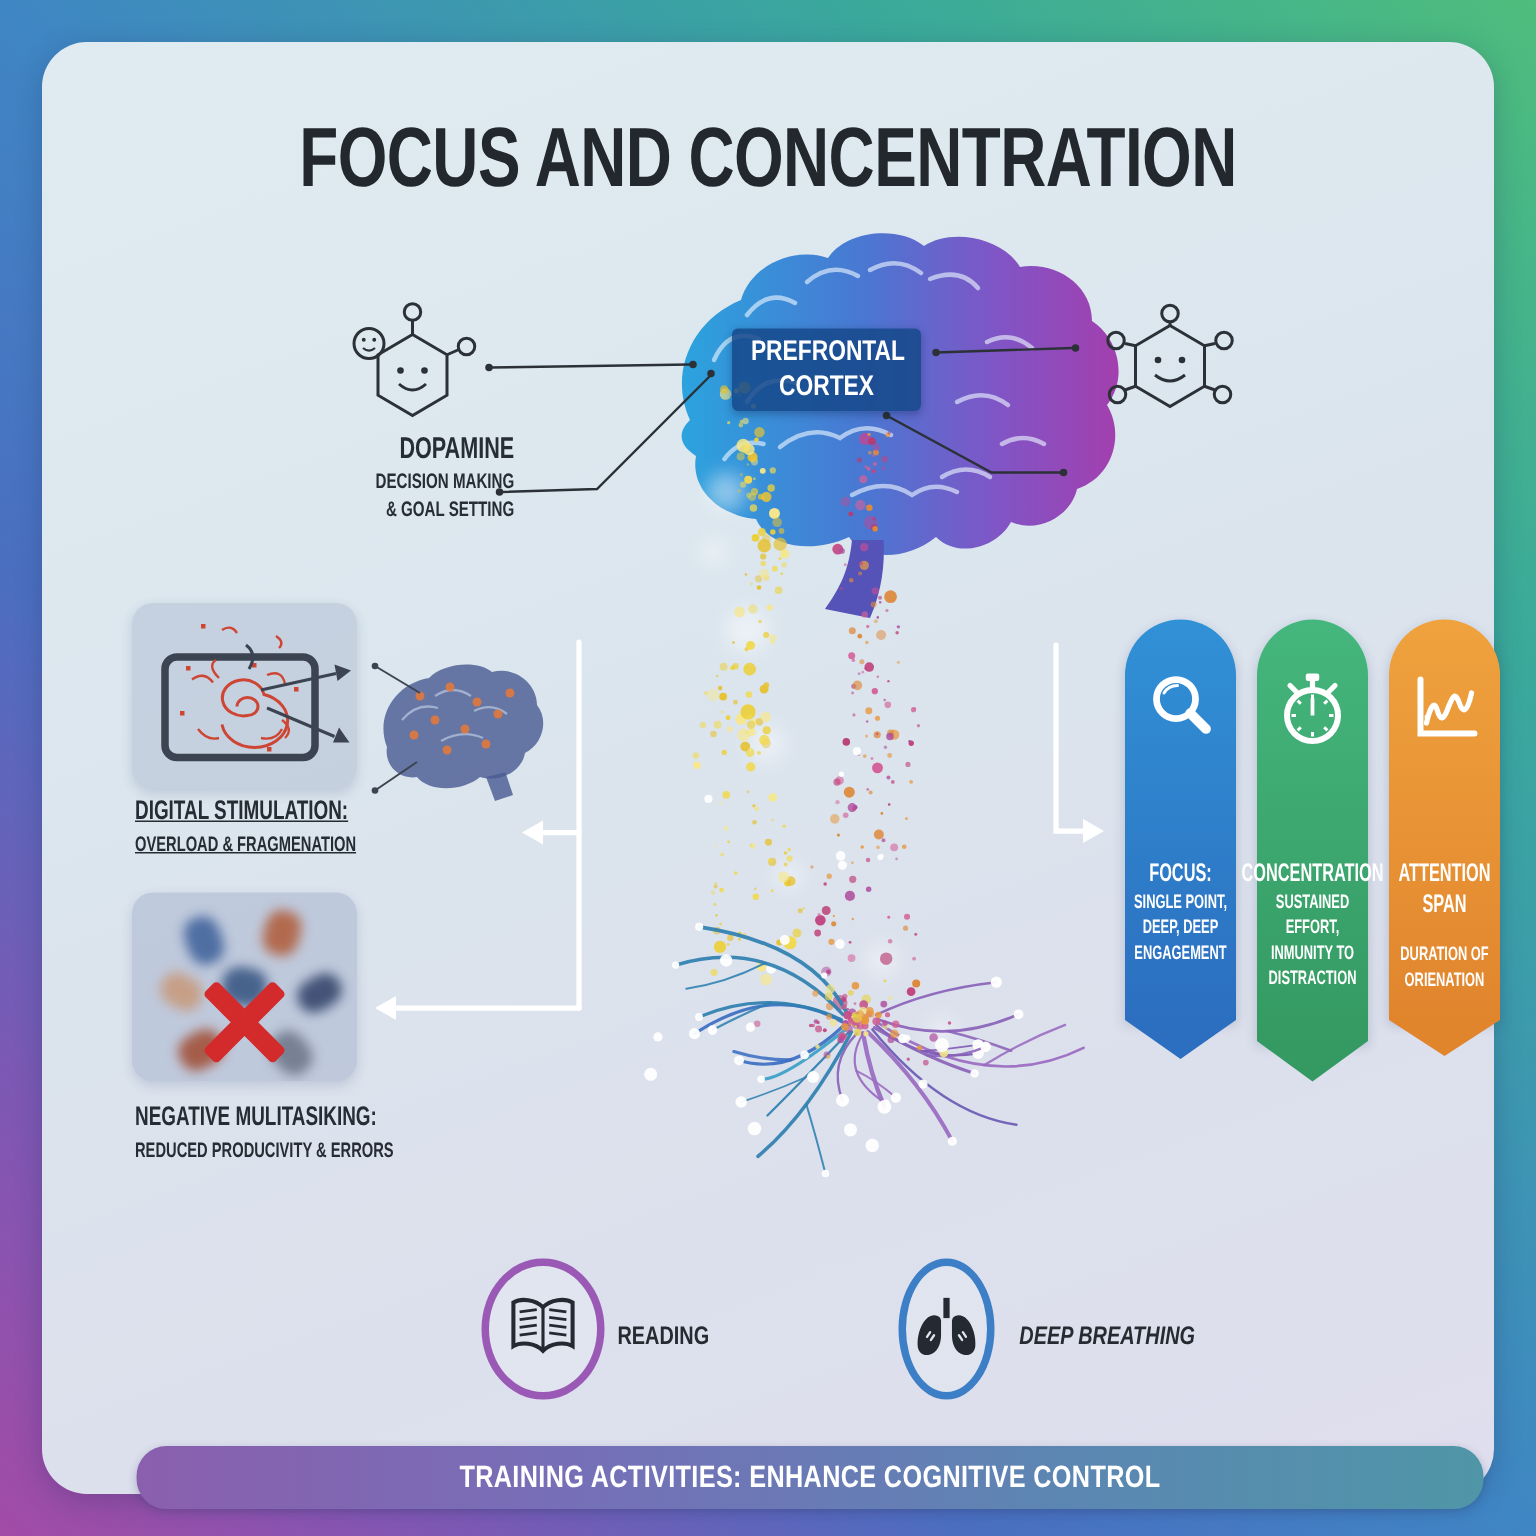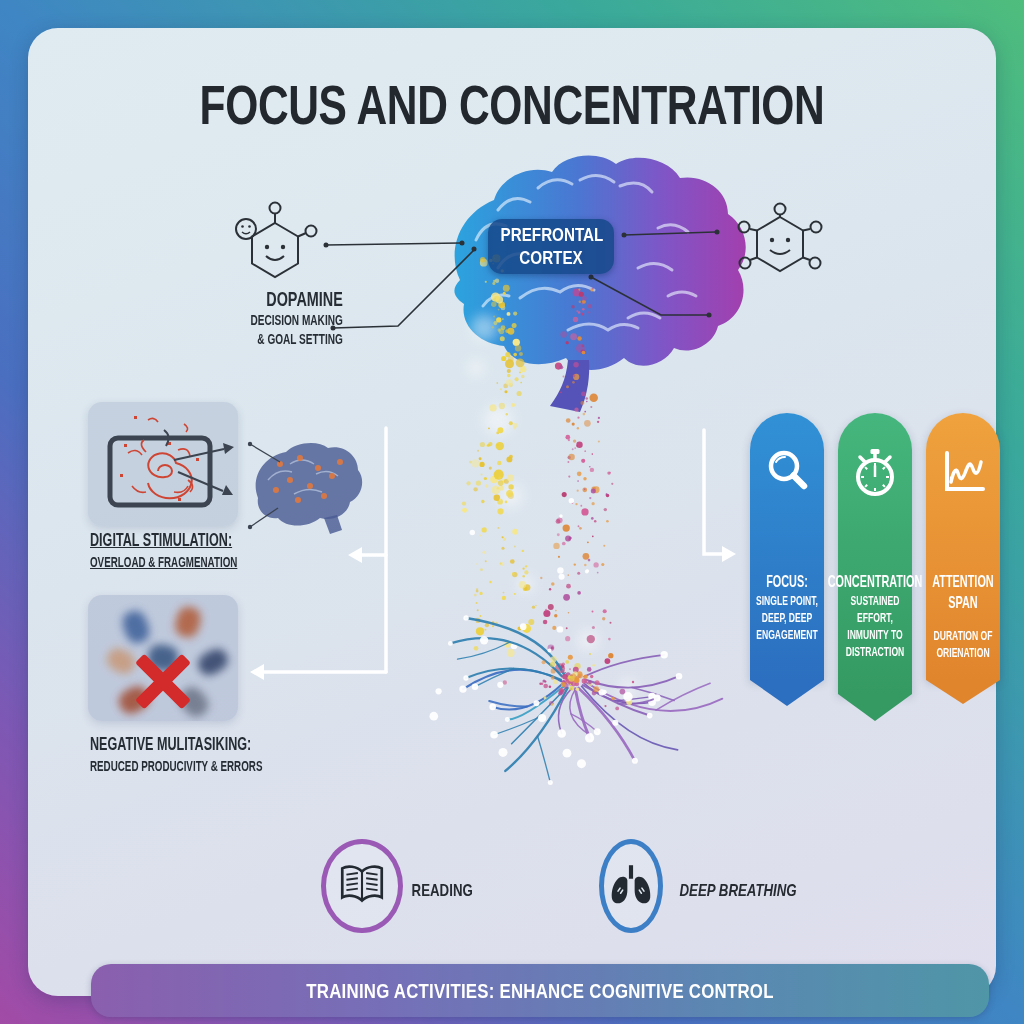--- a/index.html
+++ b/index.html
@@ -14,21 +14,21 @@
     transform:scaleX(.76);white-space:nowrap;}
   
   .nt{position:absolute;text-align:right;color:#272d34;z-index:3;}
   .nt-dopa{left:160px;top:260px;width:180px;}
   .nt-nore{left:667px;top:257px;width:180px;}
   .nt-name{font-size:20px;font-weight:bold;transform:scaleX(.72);white-space:nowrap;}
   .nt-nore .nt-name{font-size:18px;}
   .nt-desc{font-size:14px;font-weight:bold;line-height:19px;transform:scaleX(.72);white-space:nowrap;}
   
   .pfc{position:absolute;left:460px;top:191px;width:126px;padding:4px 0 5px;z-index:3;
-    background:rgba(21,72,138,.85);border-radius:14px;text-align:center;
+    background:rgba(21,72,138,.85);border-radius:4px;text-align:center;
     box-shadow:0 2px 6px rgba(10,30,70,.35);}
   .pfc span{display:block;color:#fff;font-size:19px;font-weight:bold;line-height:23px;
     transform:scaleX(.8);white-space:nowrap;}
   
   .card{position:absolute;border-radius:14px;z-index:1;}
   .card-digital{left:60px;top:374px;width:150px;height:124px;
     background:rgba(178,192,211,.55);box-shadow:0 3px 8px rgba(60,80,120,.18);}
   .card-multi{left:60px;top:567px;width:150px;height:126px;overflow:hidden;
     background:rgba(172,184,209,.6);box-shadow:0 3px 8px rgba(60,80,120,.18);}
   .bp{position:absolute;border-radius:40%;filter:blur(4px);opacity:.85;}
@@ -64,21 +64,21 @@
   .act{position:absolute;width:160px;display:flex;align-items:center;z-index:3;}
   .act-reading{left:293px;top:811px;}
   .act-meditation{left:435px;top:811px;}
   .act-breathing{left:571px;top:811px;font-style:italic;}
   .act-circle{width:84px;height:84px;border-radius:50%;display:flex;align-items:center;justify-content:center;background:rgba(235,242,248,.25);}
   .act-reading .act-circle{border:5px solid #9b59b6;}
   .act-meditation .act-circle{border:5px solid #3cb878;}
   .act-breathing .act-circle{border:5px solid #3d7fc6;}
   .act-label{margin-top:10px;font-size:17px;font-weight:bold;color:#262b31;transform:scaleX(.78);white-space:nowrap;}
   
-  .footer{position:absolute;left:63px;top:936px;width:898px;height:53px;border-radius:20px;z-index:3;
+  .footer{position:absolute;left:63px;top:936px;width:898px;height:42px;border-radius:20px;z-index:3;
     background:linear-gradient(90deg,#8a5fae 0%,#7570b8 34%,#5b87b2 70%,#4f96a7 100%);
     display:flex;align-items:center;justify-content:center;box-shadow:0 2px 6px rgba(50,60,110,.3);}
   .footer-text{color:#fff;font-size:20.5px;font-weight:bold;letter-spacing:.3px;
     transform:scaleX(.82);white-space:nowrap;}
   #art{position:absolute;inset:0;z-index:2;pointer-events:none;}
 </style>
 </head>
 <body>
 
 <div class="frame">

